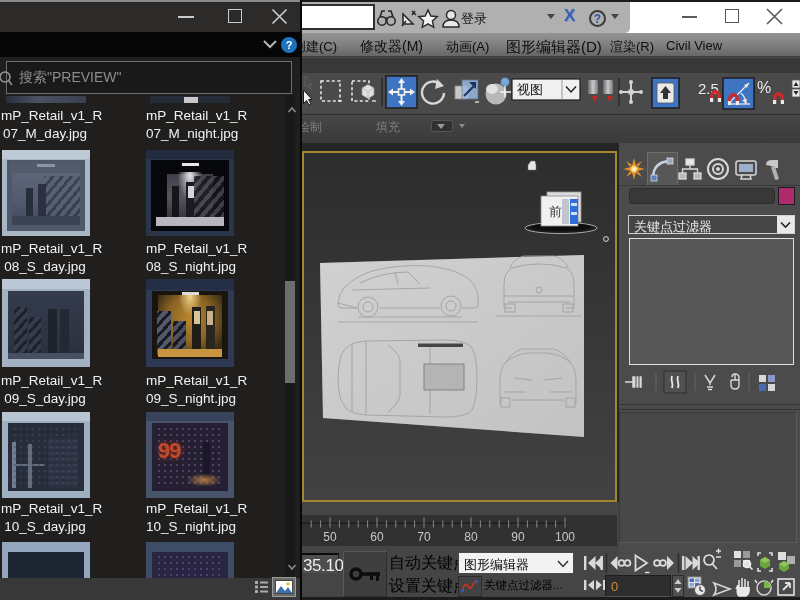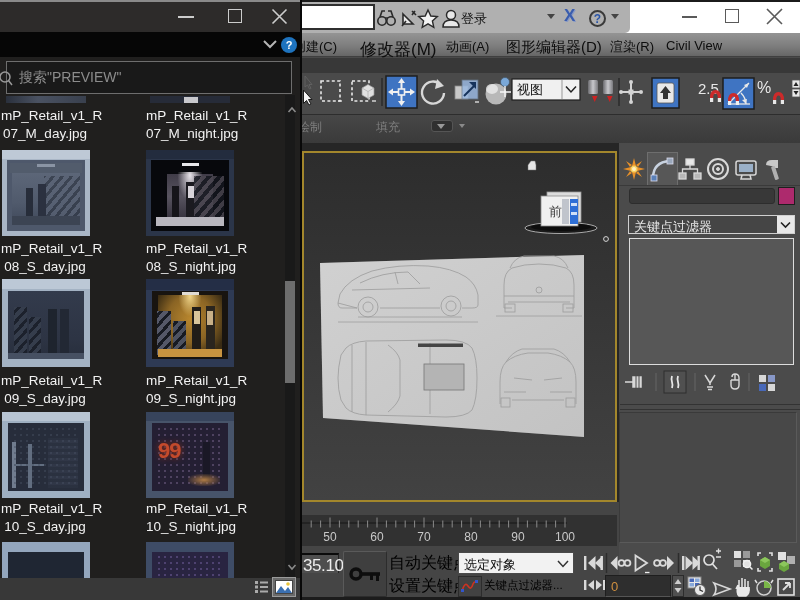--- a/index.html
+++ b/index.html
@@ -45,21 +45,21 @@
 <div class="abs" style="left:611px;top:14px;width:0;height:0;border-left:4px solid transparent;border-right:4px solid transparent;border-top:5px solid #444;"></div>
 
 <div class="abs" style="left:682px;top:16px;width:15px;height:2px;background:#5a5a5a;"></div>
 <div class="abs" style="left:725px;top:9px;width:14px;height:14px;border:1.5px solid #5a5a5a;"></div>
 <svg class="abs" style="left:766px;top:8px;" width="17" height="17">
       <path d="M1 1 L16 16 M16 1 L1 16" stroke="#5a5a5a" stroke-width="1.6"></path>
     </svg>
 
 <div class="abs" style="left:0;top:33px;width:800px;height:24px;background:linear-gradient(180deg,#949494,#7e7e7e 55%,#666666);border-bottom:1px solid #3f3f3f;"></div>
 <div class="abs cn" style="left:293px;top:38px;font-size:13px;color:#0d0d0d;">创建(C)</div>
-<div class="abs cn" style="left:360px;top:38px;font-size:17px;color:#0d0d0d;">修改器(M)</div>
+<div class="abs cn" style="left:360px;top:38px;font-size:14px;color:#0d0d0d;">修改器(M)</div>
 <div class="abs cn" style="left:446px;top:38px;font-size:13px;color:#0d0d0d;">动画(A)</div>
 <div class="abs cn" style="left:506px;top:38px;font-size:15px;color:#0d0d0d;">图形编辑器(D)</div>
 <div class="abs cn" style="left:610px;top:38px;font-size:13px;color:#0d0d0d;">渲染(R)</div>
 <div class="abs cn" style="left:666px;top:38px;font-size:13px;color:#0d0d0d;">Civil View</div>
 
 <div class="abs" style="left:0;top:58px;width:800px;height:15px;background:#383838;"></div>
 <div class="abs" style="left:0;top:73px;width:800px;height:41px;background:#4a4a4a;"></div>
 <div class="abs" style="left:0;top:114px;width:800px;height:29px;background:linear-gradient(180deg,#474747,#3a3a3a);border-top:1px solid #2d2d2d;"></div>
 <div class="abs" style="left:0;top:143px;width:800px;height:8px;background:#292929;"></div>
 <div id="toolbar-icons">
@@ -412,21 +412,21 @@
     <circle cx="8" cy="10" r="5" stroke="#0d0d0d" stroke-width="3.4" fill="none"></circle>
     <rect x="12" y="8.2" width="20" height="3.6" fill="#0d0d0d"></rect>
     <rect x="22" y="11" width="3" height="5" fill="#0d0d0d"></rect>
     <rect x="28" y="11" width="3" height="6" fill="#0d0d0d"></rect>
   </svg>
 
   <div class="abs btn cn" style="left:389px;top:552px;width:66px;height:22px;line-height:21px;">自动关键点</div>
   <div class="abs btn cn" style="left:389px;top:575px;width:66px;height:22px;line-height:21px;">设置关键点</div>
 
   <div class="abs" style="left:458px;top:552px;width:116px;height:22px;background:#f2f2f2;border:1px solid #4a4a4a;"></div>
-  <div class="abs cn" style="left:464px;top:556px;font-size:13px;color:#0a0a0a;">选定对象</div>
+  <div class="abs cn" style="left:464px;top:556px;font-size:13px;color:#0a0a0a;">图形编辑器</div>
   <svg class="abs" style="left:556px;top:559px;" width="14" height="10">
         <path d="M2 2 L7 7.5 L12 2" stroke="#333" stroke-width="1.5" fill="none"></path>
       </svg>
 
   <div class="abs" style="left:458px;top:576px;width:24px;height:21px;background:#424242;border:1px solid #2c2c2c;"></div>
   <svg class="abs" style="left:460px;top:578px;" width="20" height="17" viewBox="0 0 20 17">
     <path d="M2,13 Q5,3 8,8 Q11,13 13,6 Q14,3 17,4" stroke="#cc3322" stroke-width="1.6" fill="none"></path>
     <rect x="1" y="11" width="3" height="3" fill="#3355cc"></rect>
         <rect x="15" y="2" width="3" height="3" fill="#3355cc"></rect>
   </svg>

